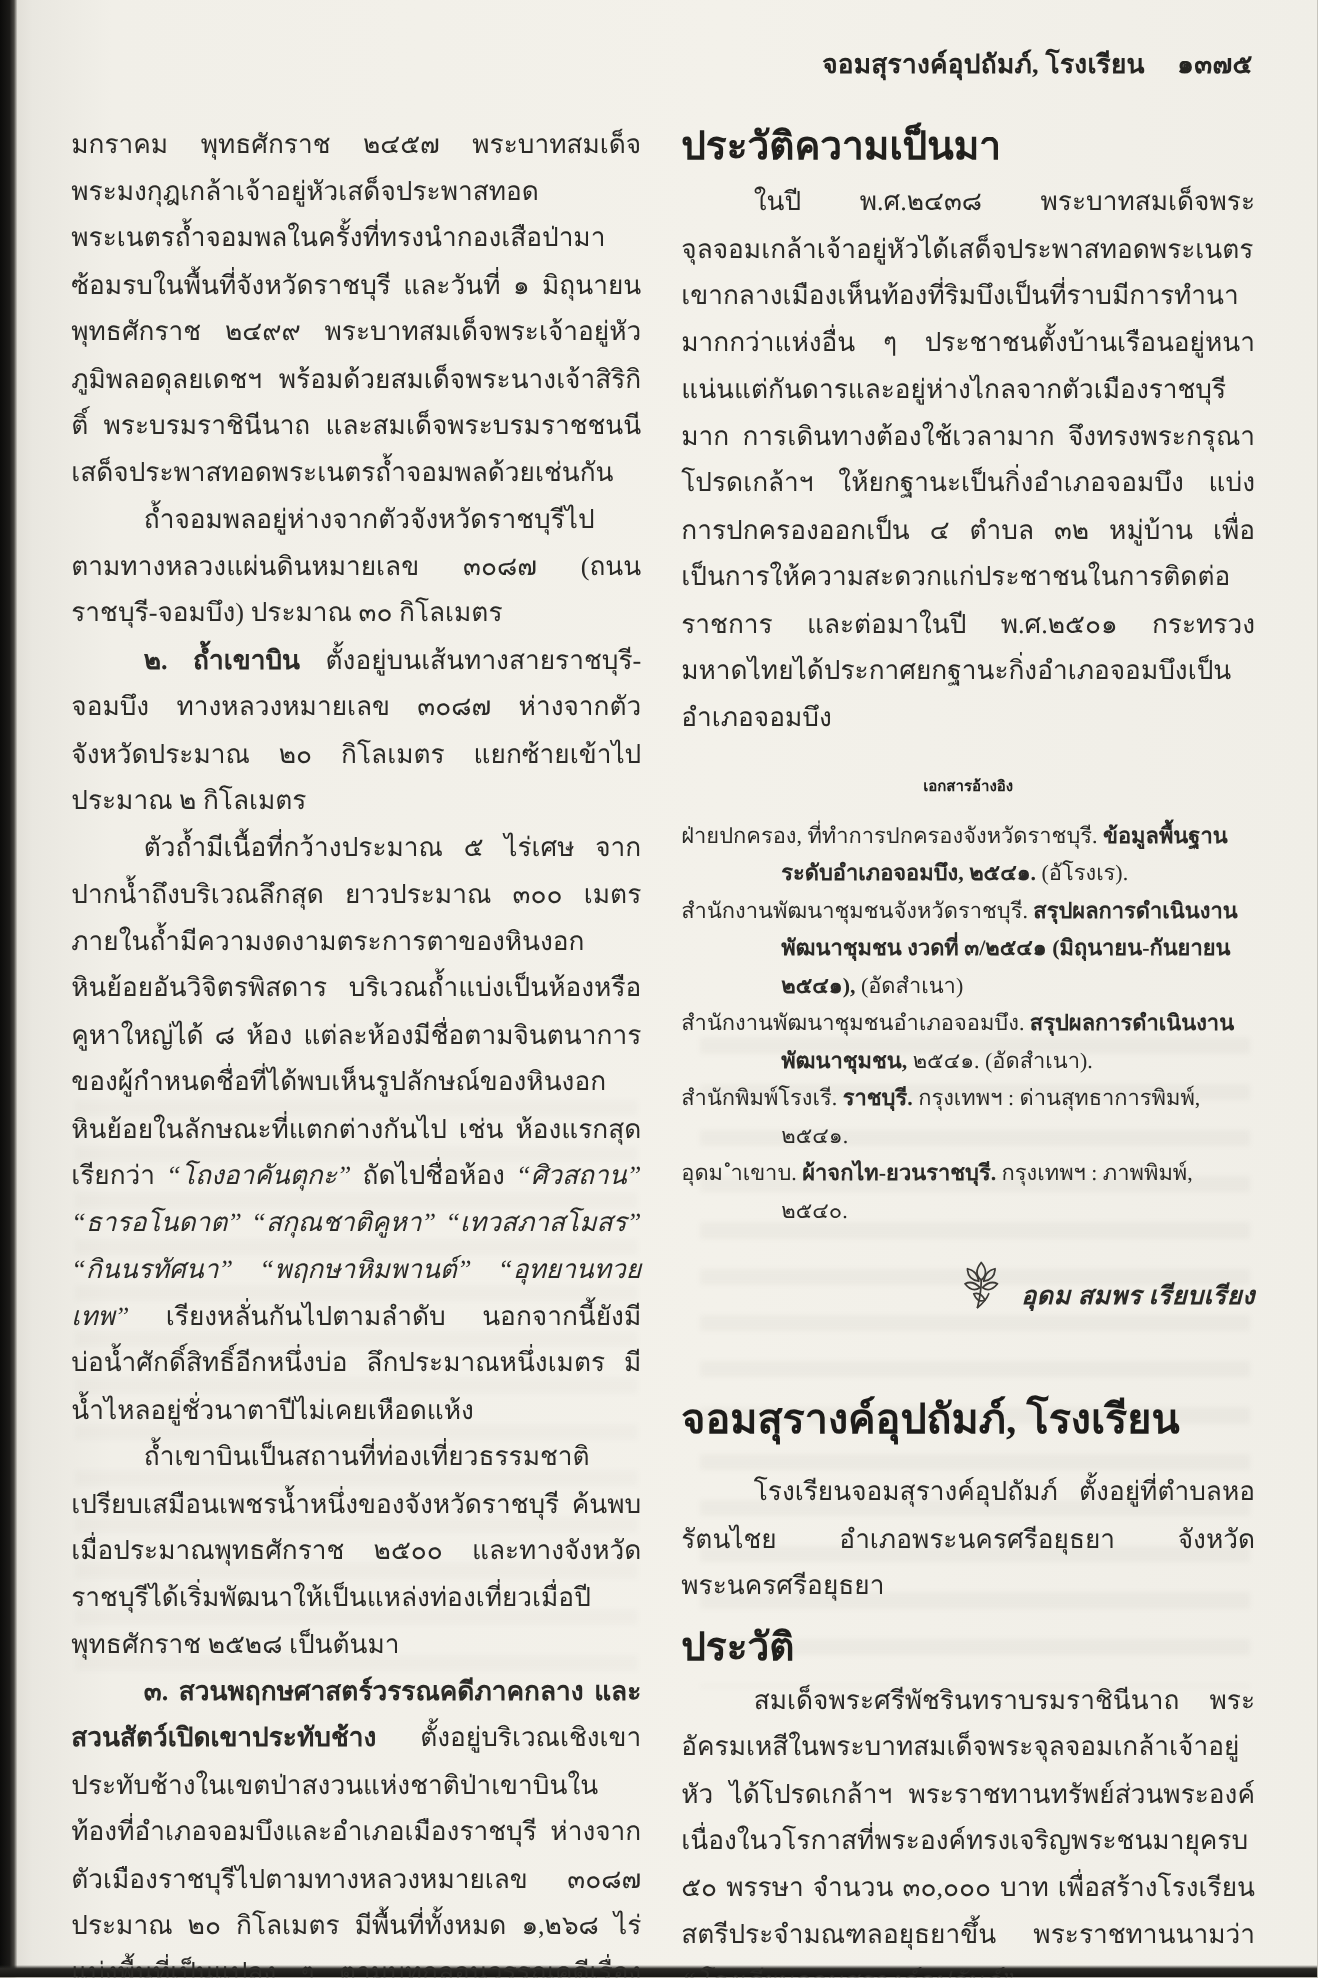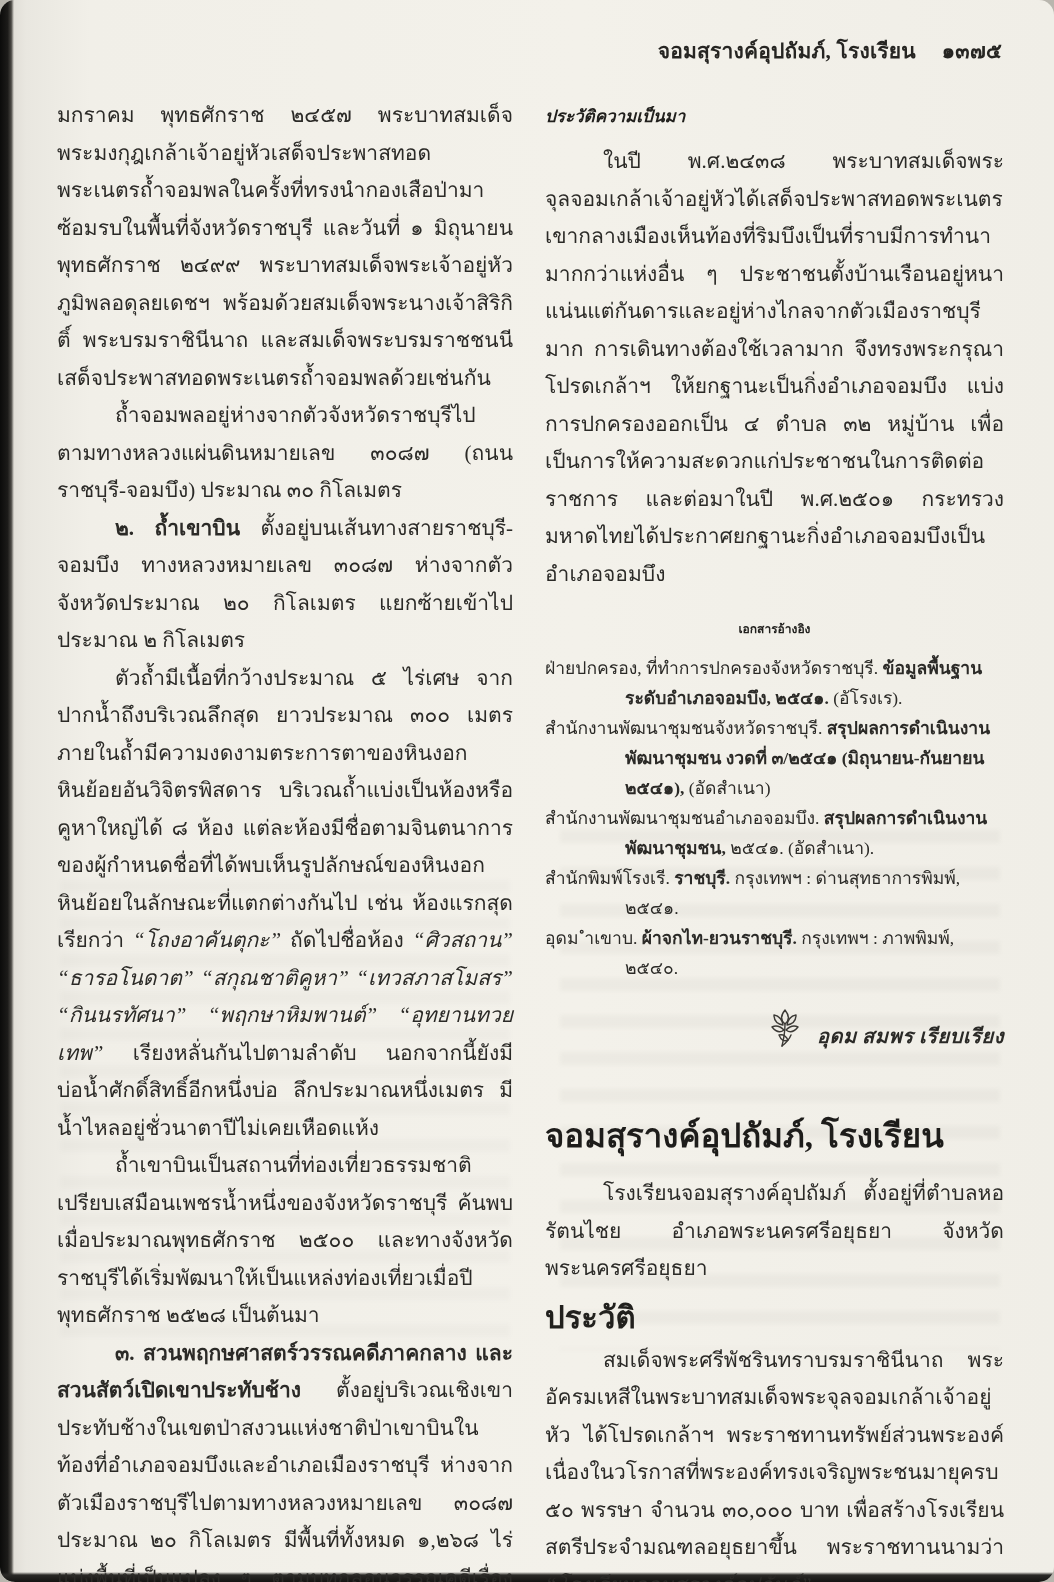--- a/index.html
+++ b/index.html
@@ -5,21 +5,20 @@
   html,body{margin:0;padding:0;}
   body{
     width:1054px;height:1582px;
     font-family:"Liberation Serif","DejaVu Serif",serif;
     background:#b9b6ae;
   }
   .page{
     position:relative;width:1054px;height:1582px;overflow:hidden;
     background:linear-gradient(90deg,#d9d6ce 0px,#e9e7e0 26px,#f1efe8 90px,#f3f1ea 55%,#f0eee7 100%);
     color:#2b2a27;
-    border-radius:15px;
   }
   .spine-shadow{
     position:absolute;left:0;top:0;width:14px;height:100%;
     background:linear-gradient(90deg,#0b0b0a 0%,#1c1b19 55%,#4a4843 80%,rgba(90,88,82,0) 100%);
   }
   .bottom-shadow{
     position:absolute;left:0;bottom:0;width:100%;height:10px;
     background:linear-gradient(0deg,#151412 0%,#2a2926 70%,rgba(60,58,53,0) 100%);
   }
   .bleed{
@@ -31,21 +30,21 @@
     font-size:21px;font-weight:bold;letter-spacing:.2px;color:#262522;
   }
   .running-head .pageno{margin-left:26px;}
   .col{position:absolute;top:97px;z-index:1;font-size:21px;line-height:37.5px;text-align:justify;}
   .col-left{left:57px;width:456px;}
   .col-right{left:545px;width:459px;}
   p.body-par{margin:0;}
   p.indent{text-indent:58px;}
   .run-bold{font-weight:bold;}
   .run-italic{font-style:italic;}
-  h2.sec-head{margin:0 0 6px 0;font-size:17px;line-height:40px;font-weight:bold;color:#21201d;text-align:left;font-style:italic;}
+  h2.sec-head{margin:0 0 6px 0;font-size:31px;line-height:40px;font-weight:bold;color:#21201d;text-align:left;}
   h3.sub-head{margin:10px 0 4px 0;font-size:31px;line-height:40px;font-weight:bold;color:#21201d;text-align:left;}
   .refs-heading{
     margin:20px 0 8px 0;text-align:center;font-weight:bold;font-size:12px;line-height:32px;color:#21201d;
   }
   .ref-entry{
     font-size:17.5px;line-height:30px;text-align:left;
     padding-left:80px;text-indent:-80px;margin:0;
   }
   .attribution{
     margin-top:26px;height:48px;position:relative;text-align:right;

